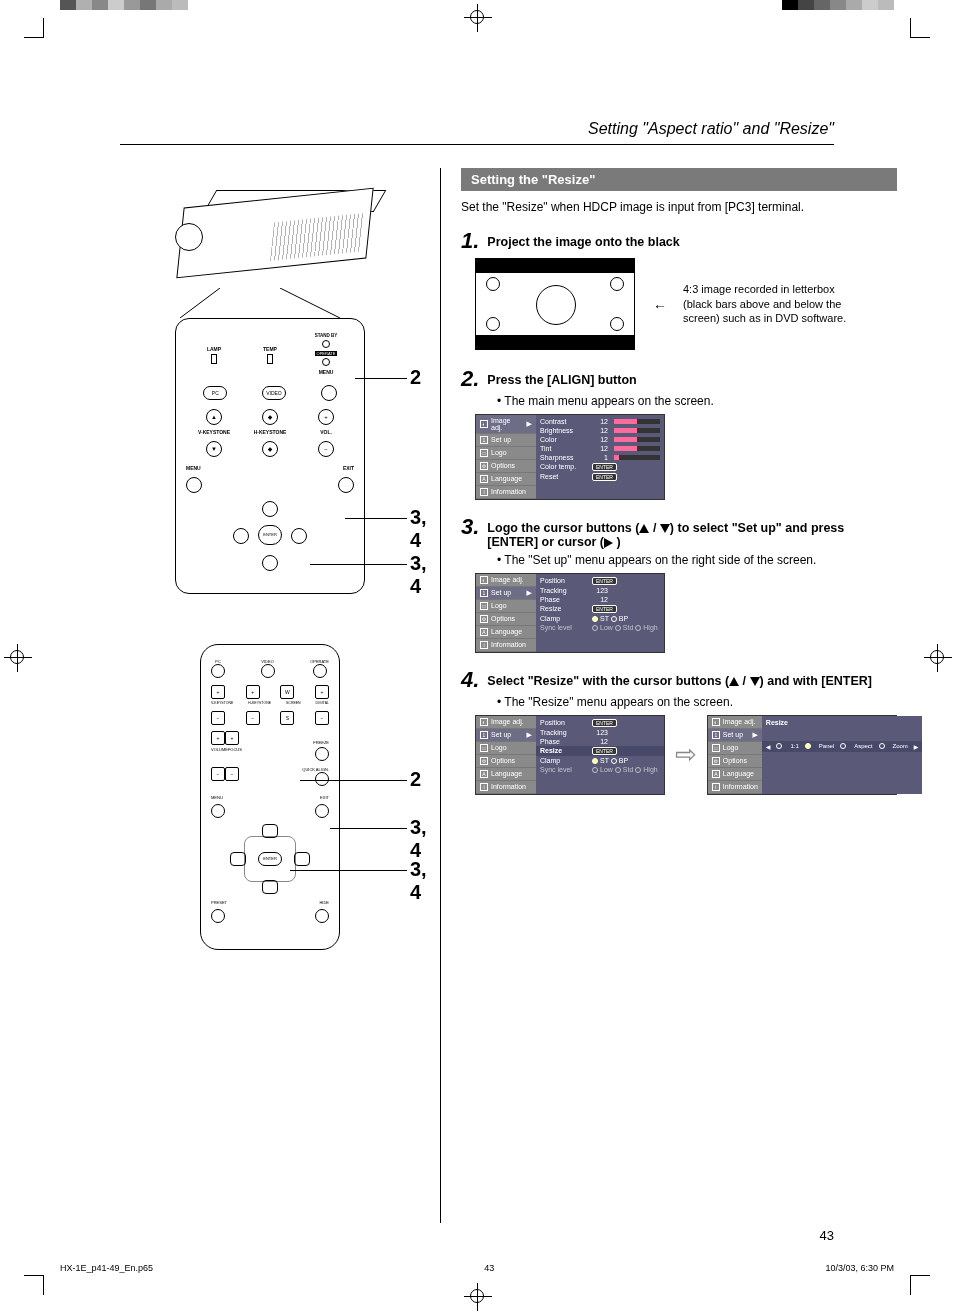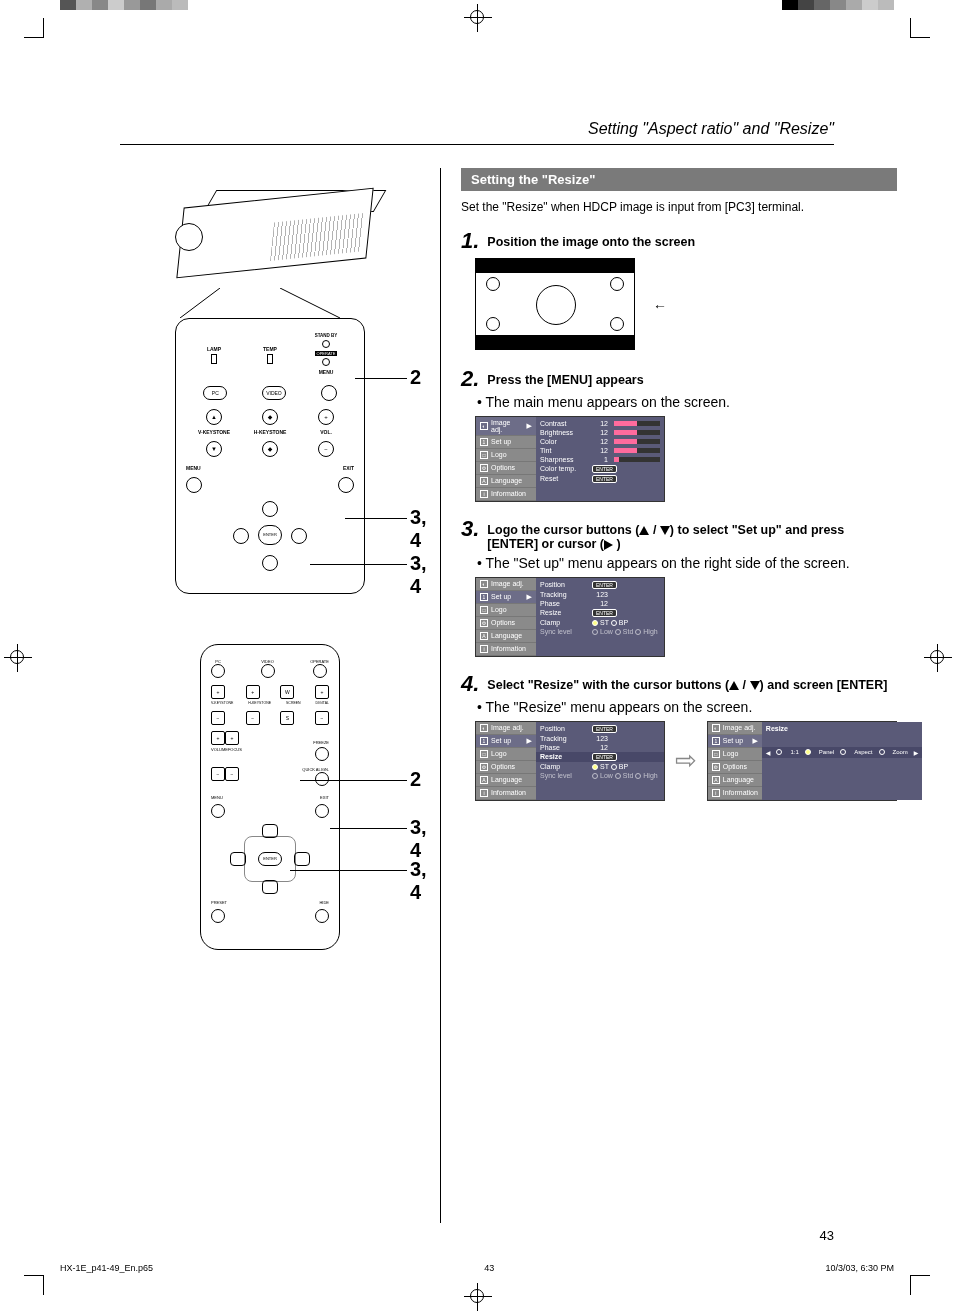--- a/index.html
+++ b/index.html
@@ -68,21 +68,21 @@
   .remote .dpad2 { position:relative; width:100px; height:70px; margin:6px auto; }
   .remote .dpad2 .diamond{position:absolute;top:12px;left:24px;width:52px;height:46px;border:1px solid #888;border-radius:8px;transform:rotate(0);background:#fff}
   .remote .dpad2 .btn{position:absolute;width:16px;height:14px;border:1px solid #000;border-radius:4px}
 
   
   .section-bar { background:#7a7a7a; color:#fff; font-weight:bold; padding:4px 10px; font-size:13px; margin-bottom:8px; }
   .body-text { font-size:12px; margin-bottom:14px; line-height:1.4; }
   .step { display:flex; align-items:flex-start; gap:8px; margin-bottom:4px; }
   .step-num { font-size:22px; font-weight:bold; font-style:italic; line-height:1; }
   .step-title { font-size:12.5px; font-weight:bold; padding-top:5px; }
-  .bullet { margin-left:16px; font-size:14px; margin-bottom:6px; }
+  .bullet { margin-left:36px; font-size:12px; margin-bottom:6px; }
   .bullet::before { content:'• '; }
 
   .letterbox { display:flex; align-items:center; gap:14px; margin:6px 0 18px 14px; }
   .lb-frame { width:160px; height:92px; border:1.5px solid #000; position:relative; }
   .lb-bar { position:absolute; left:0; right:0; height:14px; background:#000; }
   .lb-bar.top{top:0} .lb-bar.bot{bottom:0}
   .lb-circ { position:absolute; width:14px;height:14px;border:1.2px solid #000;border-radius:50%; background:#fff}
   .lb-big { position:absolute; width:40px;height:40px;border:1.2px solid #000;border-radius:50%; top:26px; left:60px;}
   .lb-note { font-size:11px; line-height:1.3; max-width:180px; }
   .arrow-left { font-size:14px; margin:0 2px 0 4px; line-height:1; }
@@ -313,38 +313,39 @@
     </div>
 
     <div class="divider"></div>
 
     <div class="right-col">
       <div class="section-bar">Setting the "Resize"</div>
       <div class="body-text">Set the "Resize" when HDCP image is input from [PC3] terminal.</div>
 
       <div class="step">
         <span class="step-num">1.</span>
-        <span class="step-title">Position the image onto the screen</span>
+        <span class="step-title">Project the image onto the black</span>
       </div>
       <div class="letterbox">
         <div class="lb-frame">
           <div class="lb-bar top"></div>
             <div class="lb-bar bot"></div>
           <span class="lb-circ" style="top:18px;left:10px"></span>
           <span class="lb-circ" style="top:18px;right:10px"></span>
           <span class="lb-circ" style="bottom:18px;left:10px"></span>
           <span class="lb-circ" style="bottom:18px;right:10px"></span>
           <span class="lb-big"></span>
         </div>
         <span class="arrow-left">←</span>
+        <div class="lb-note">4:3 image recorded in letterbox (black bars above and below the screen) such as in DVD software.</div>
       </div>
 
       <div class="step">
         <span class="step-num">2.</span>
-        <span class="step-title">Press the [MENU] appears</span>
+        <span class="step-title">Press the [ALIGN] button</span>
       </div>
       <div class="bullet">The main menu appears on the screen.</div>
       <div class="osd">
         <div class="osd-left">
           <div class="mi sel">
               <span class="ic">◐</span>
               <span>Image adj.</span>
               <span style="margin-left:auto">▶</span>
             </div>
           <div class="mi">
@@ -464,21 +465,21 @@
           <div class="osd-row" style="opacity:.6">
               <span class="k">Sync level</span>
               <span><span class="radio"></span><span>Low</span> <span class="radio"></span><span>Std</span> <span class="radio"></span><span>High</span></span>
             </div>
         </div>
       </div>
 
       <div class="step">
         <span class="step-num">4.</span>
         <span class="step-title">
-          <span>Select "Resize" with the cursor buttons  (</span><span class="tri up"></span><span> / </span><span class="tri down"></span><span>) and screen [ENTER]</span>
+          <span>Select "Resize" with the cursor buttons  (</span><span class="tri up"></span><span> / </span><span class="tri down"></span><span>) and with [ENTER]</span>
         </span>
       </div>
       <div class="bullet">The "Resize" menu appears on the screen.</div>
 
       <div class="osd-pair">
         <div class="osd" style="margin:0">
           <div class="osd-left">
             <div class="mi">
                 <span class="ic">◐</span>
                 <span>Image adj.</span>

